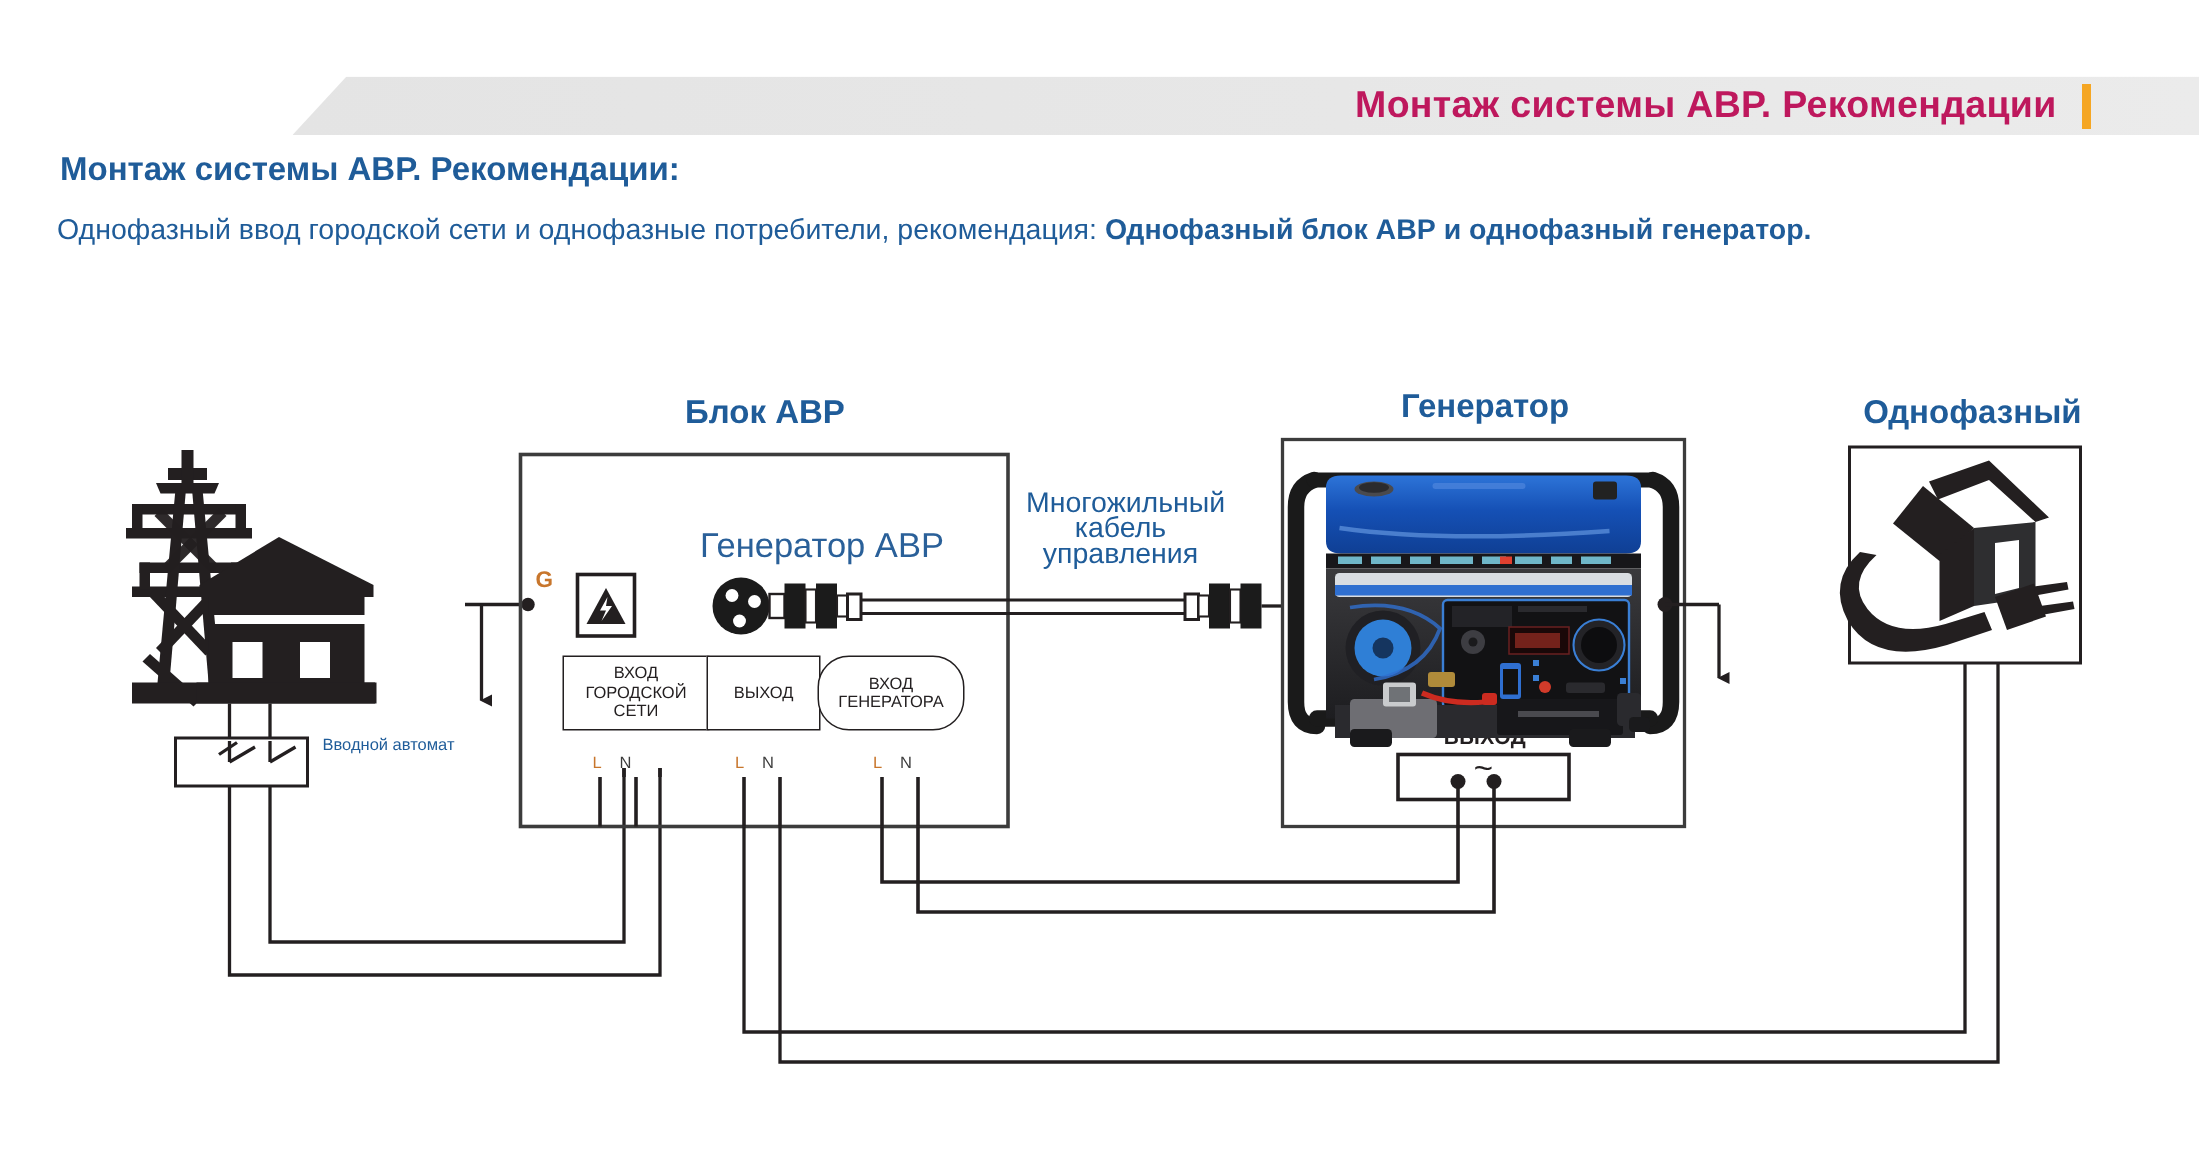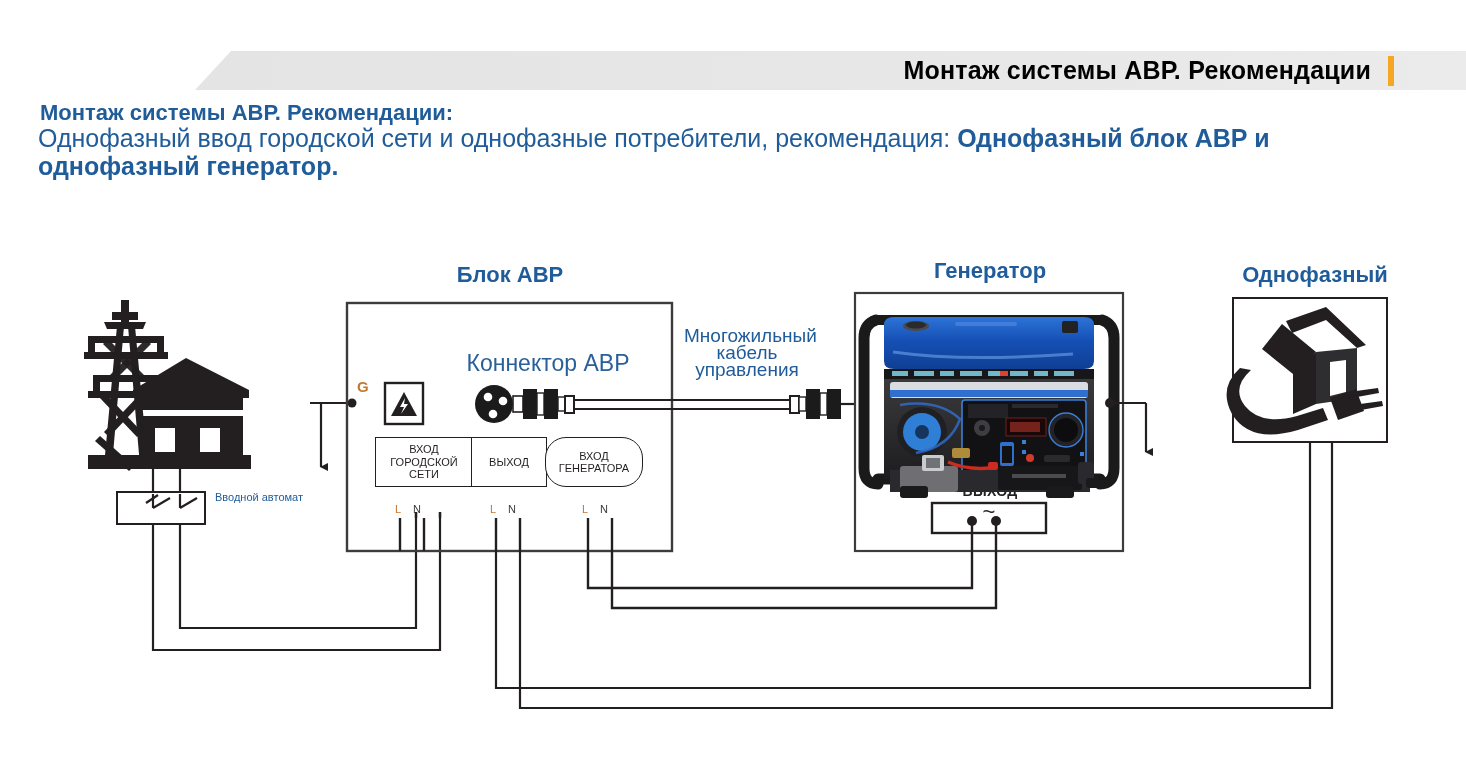--- a/index.html
+++ b/index.html
@@ -13,36 +13,36 @@
   #stage{position:absolute;left:0;top:0;width:1466px;height:780px;}
 
   
   .banner{
     position:absolute;left:195px;top:51px;width:1271px;height:39px;
     background:linear-gradient(90deg,#e4e4e4 0%,#e7e7e7 55%,#ebebeb 100%);
     clip-path:polygon(36px 0,100% 0,100% 100%,0 100%);
   }
   .banner-title{
     position:absolute;right:95px;top:56px;
-    font-size:25px;font-weight:bold;color:#000000;letter-spacing:.2px;
+    font-size:25px;font-weight:bold;color:#be185d;letter-spacing:.2px;
     white-space:nowrap;
   }
   .banner-accent{
     position:absolute;left:1388px;top:56px;width:6px;height:30px;
     background:#f5a623;
   }
 
   
   .headline{
     position:absolute;left:40px;top:100px;
     font-size:22px;font-weight:bold;color:#1f5c99;white-space:nowrap;
   }
   .subline{
-    position:absolute;left:38px;top:124px;width:1360px;
-    font-size:25px;color:#1f5c99;line-height:28px;
+    position:absolute;left:38px;top:140px;width:1360px;
+    font-size:19px;color:#1f5c99;line-height:28px;
   }
   .subline b{font-weight:bold;}
 
   
   .cap{
     position:absolute;font-weight:bold;color:#1f5c99;text-align:center;
     white-space:nowrap;
   }
   .cap-grid{left:20px;top:231px;width:250px;font-size:21px;line-height:24px;white-space:normal;}
   .cap-avr{left:390px;top:262px;width:240px;font-size:22px;}
@@ -91,21 +91,21 @@
   <div class="subline">
     <span>Однофазный ввод городской сети и однофазные потребители, рекомендация: </span><b>Однофазный блок АВР и однофазный генератор.</b>
   </div>
 
   <div class="cap cap-gen">Генератор</div>
   <div class="cap cap-avr">Блок АВР</div>
   <div class="cap cap-cons">Однофазный</div>
 
   <div class="lbl lbl-breaker">Вводной автомат</div>
   <div class="lbl lbl-cable">Многожильный кабель управления</div>
-  <div class="connector-title">Коннектор АВР</div>
+  <div class="connector-title">Генератор АВР</div>
   <div class="gmark">G</div>
   <div class="vyhod-cap">ВЫХОД</div>
 
   <div class="tbox" style="left:375px;top:437px;width:96px;height:48px;">ВХОД ГОРОДСКОЙ СЕТИ</div>
   <div class="tbox" style="left:471px;top:437px;width:74px;height:48px;">ВЫХОД</div>
   <div class="tbox" style="left:545px;top:437px;width:96px;height:48px;border-radius:21px;">ВХОД ГЕНЕРАТОРА</div>
 
   <div class="ln" style="left:395px;top:503px;">
     <span class="l">L</span>
     <span>&nbsp;&nbsp;</span>

